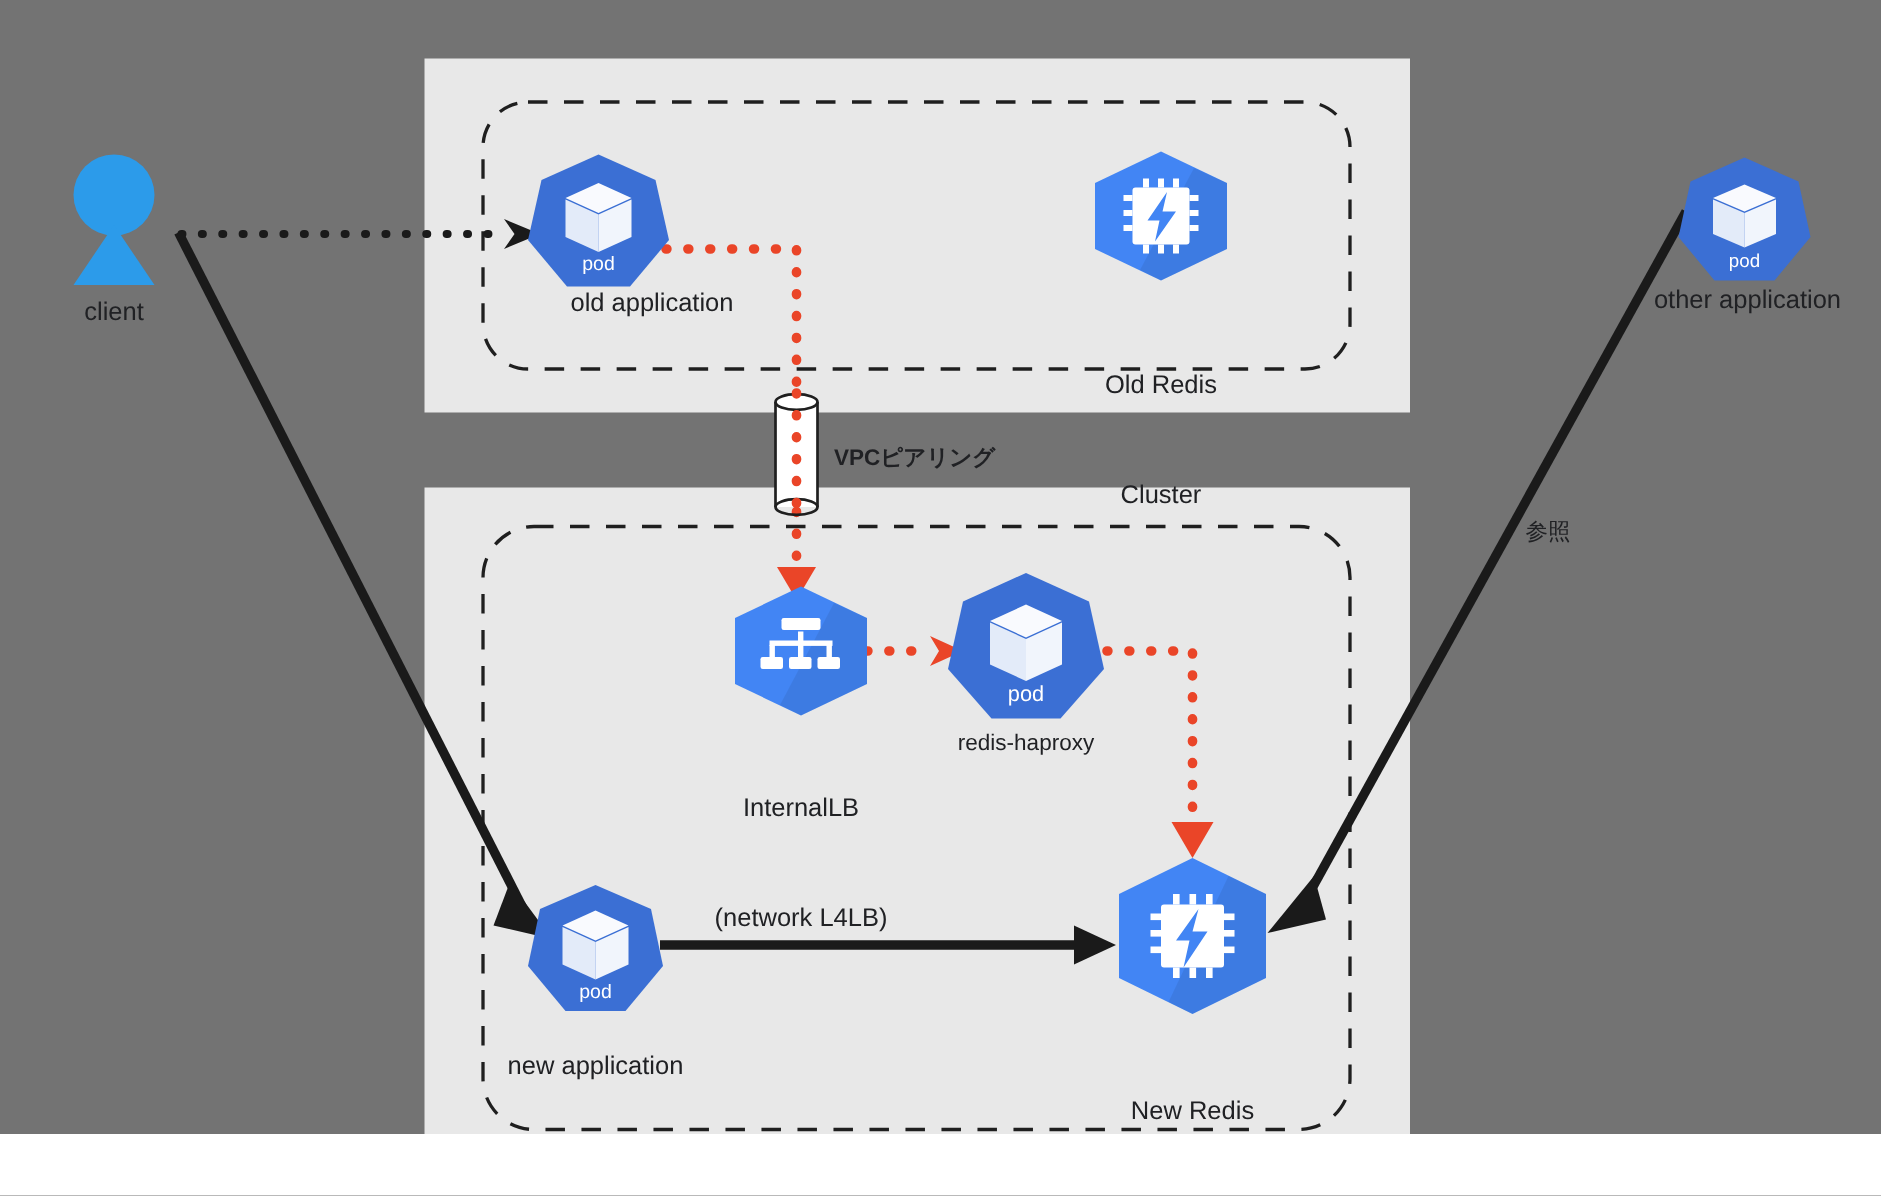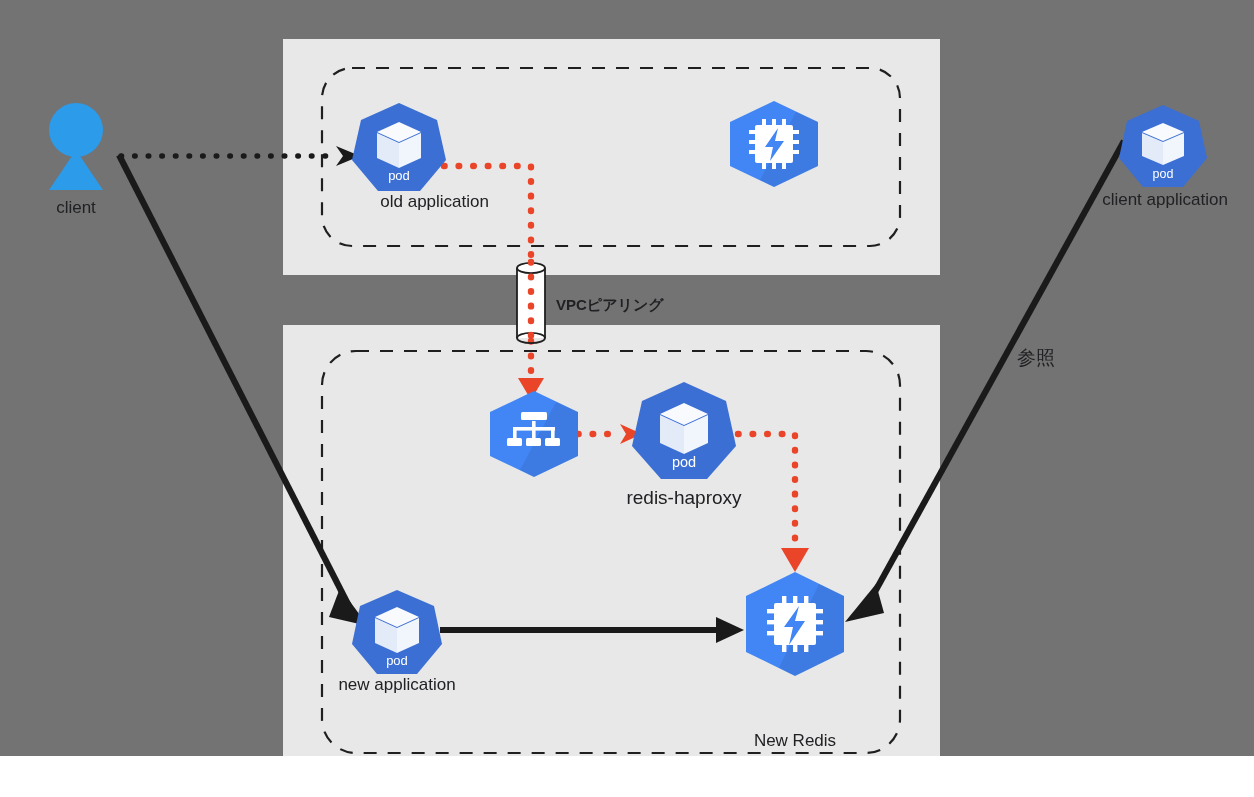--- a/index.html
+++ b/index.html
@@ -25,26 +25,26 @@
   .node-label {
     position: absolute;
     text-align: center;
     color: #202124;
     font-size: 17px;
     line-height: 1.42;
     white-space: pre;
     pointer-events: none;
   }
   .node-label.big {
-    font-size: 19px;
+    font-size: 15px;
   }
   .edge-label {
     position: absolute;
     color: #202124;
-    font-size: 19px;
+    font-size: 15px;
     white-space: pre;
   }
   .edge-label.bold {
     font-weight: bold;
     font-size: 15px;
   }
 </style>
 </head>
 <body>
 
@@ -231,27 +231,35 @@
       </g>
       <path d="M799,606 L784,627 L793,627 L789,645 L805,621 L795,621 Z" fill="#4285F4"></path>
     </g>
 
   </svg>
 
   <div class="node-label" style="left:26px; top:196px; width:100px;">client</div>
 
   <div class="node-label" style="left:309px; top:190px; width:180px;text-align:right;">old application</div>
 
-
-  <div class="node-label" style="left:1080px; top:188px; width:170px;">client application</div>
-
+  <div class="node-label" style="left:704px; top:197px; width:140px;">
+    <div>Old Redis</div>
+    <div>Cluster</div>
+  </div>
+
+  <div class="node-label" style="left:1080px; top:188px; width:170px;">other application</div>
+
+  <div class="node-label" style="left:464px; top:479px; width:140px;">
+    <div>InternalLB</div>
+    <div>(network L4LB)</div>
+  </div>
 
   <div class="node-label big" style="left:594px; top:485px; width:180px;">redis-haproxy</div>
 
-  <div class="node-label" style="left:307px; top:673px; width:180px;">new application</div>
+  <div class="node-label" style="left:307px; top:699px; width:180px;">new application</div>
 
   <div class="node-label" style="left:725px; top:681px; width:140px;">
     <div>New Redis</div>
     <div>Cluster</div>
   </div>
 
   <div class="edge-label bold" style="left:556px; top:296px;">VPCピアリング</div>
 
   <div class="edge-label" style="left:1017px; top:345px;">参照</div>
 

